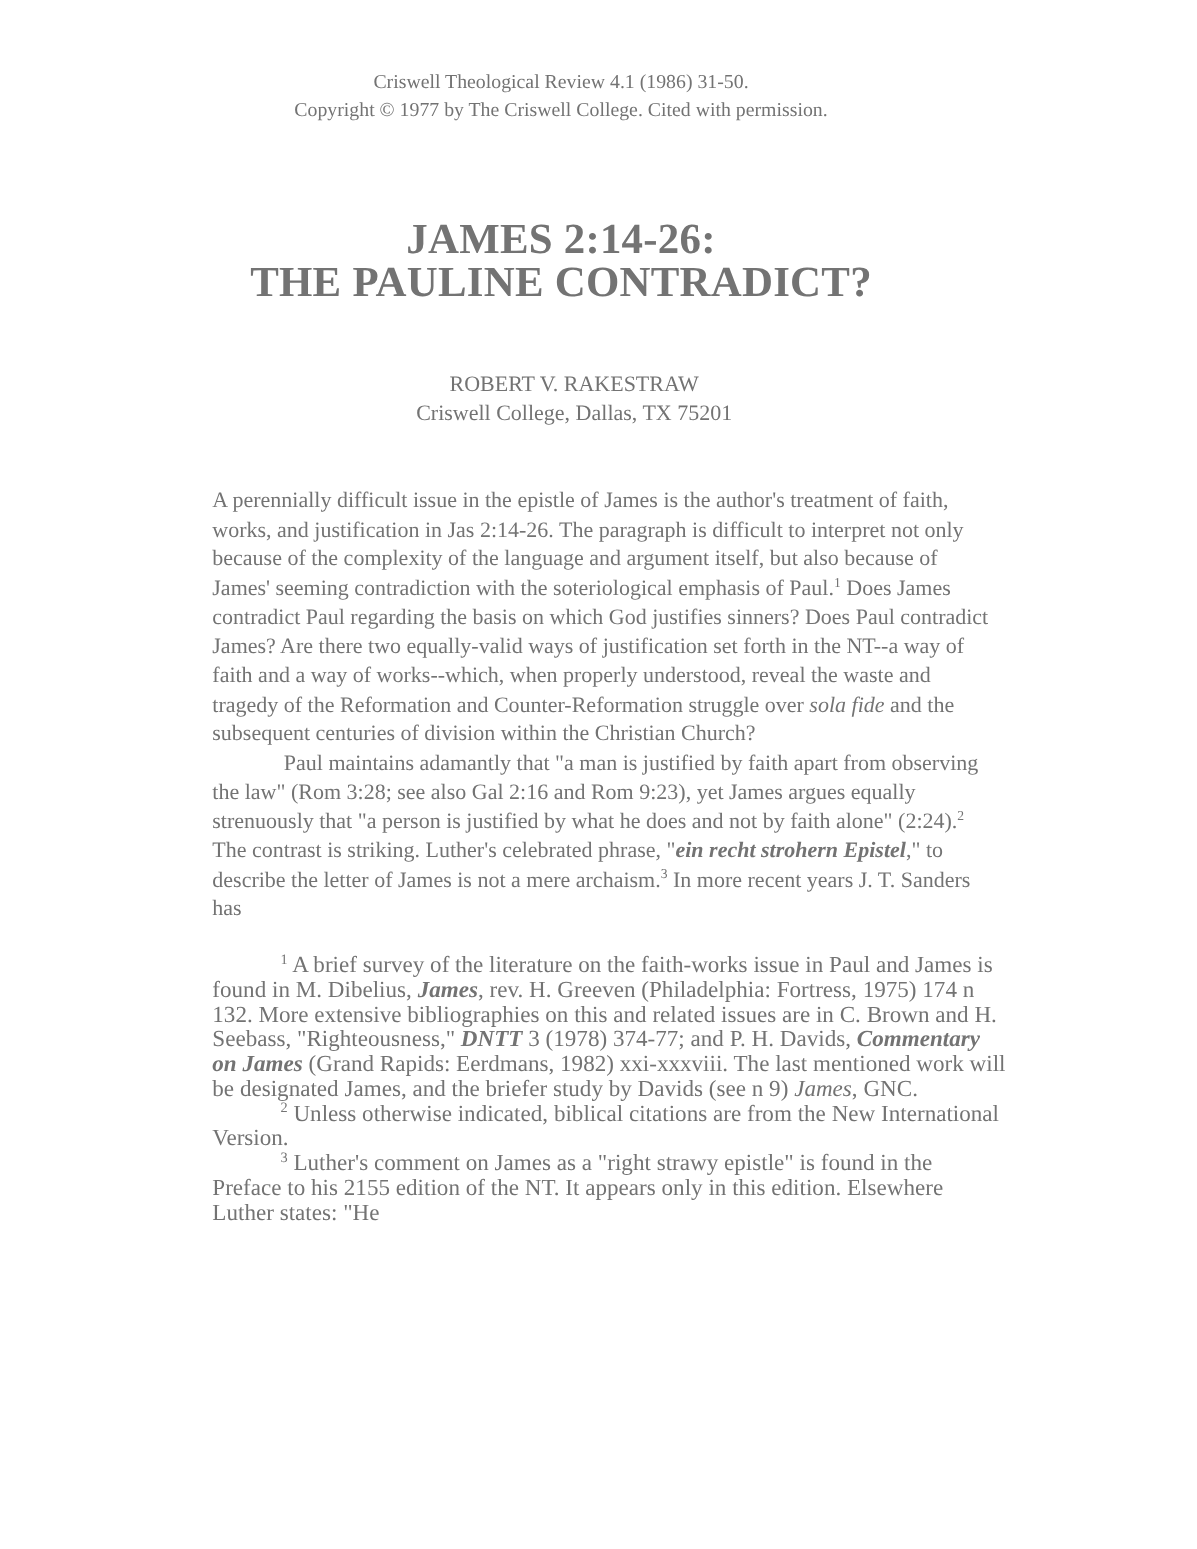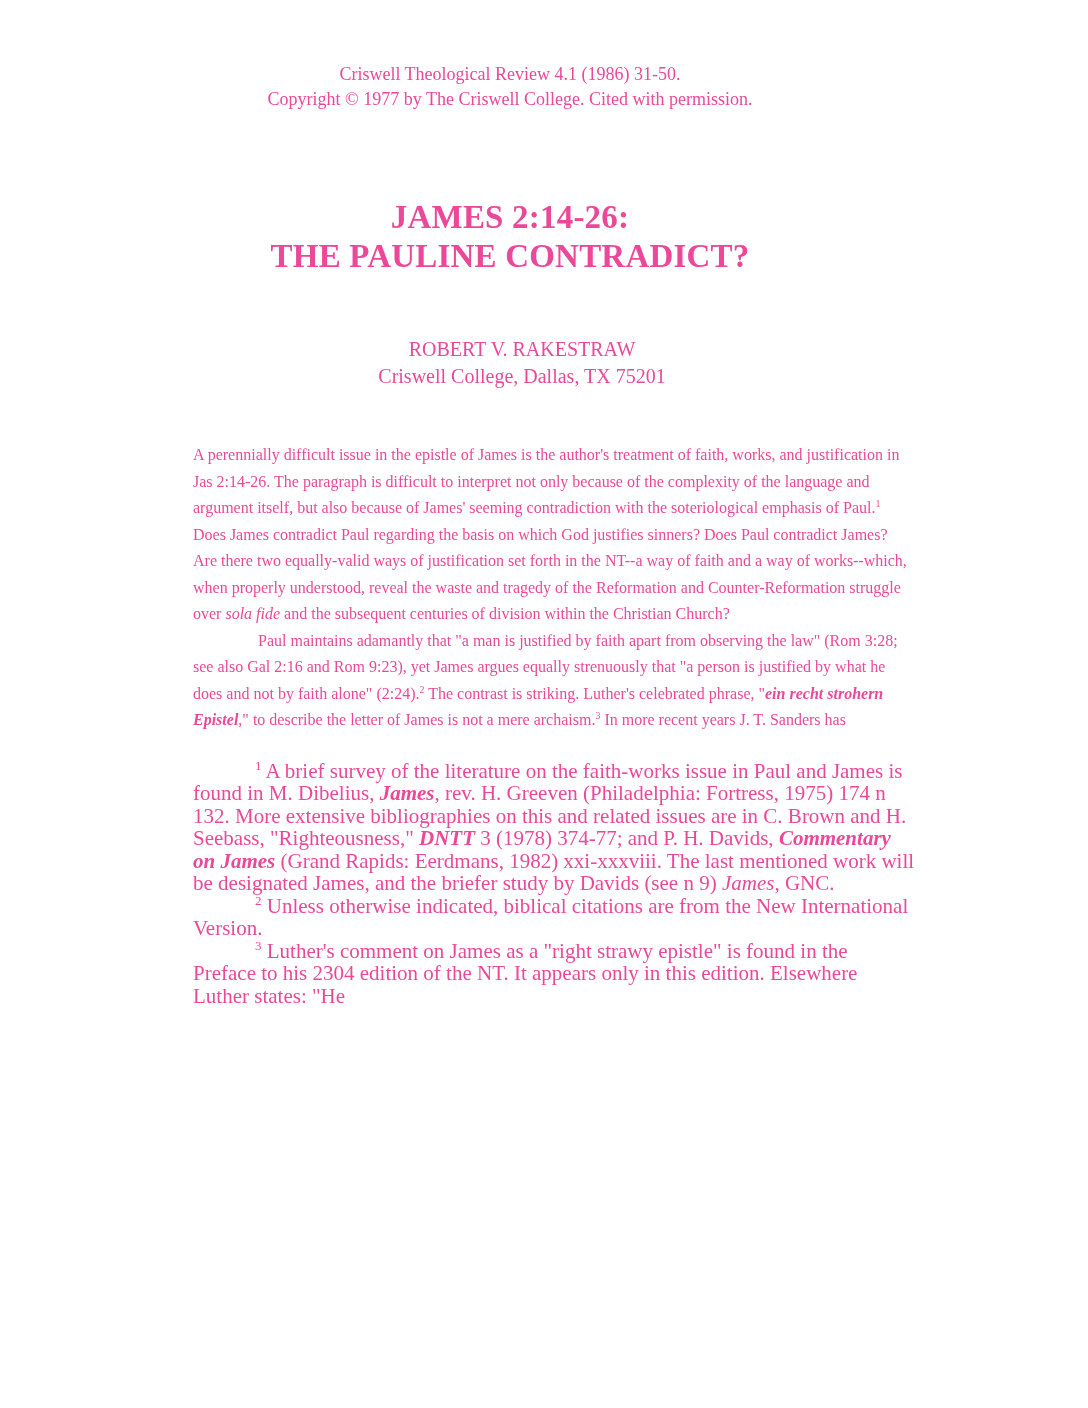--- a/index.html
+++ b/index.html
@@ -5,52 +5,52 @@
   html, body {
     margin: 0;
     padding: 0;
     background: #ffffff;
   }
   .page {
     position: relative;
     width: 1088px;
     height: 1208px;
     background: #ffffff;
-    color: #ec4899;
+    color: #737373;
     font-family: "Liberation Serif", "DejaVu Serif", serif;
     overflow: hidden;
   }
   .center-col {
     width: 1020px;      
     margin: 0;
     text-align: center;
   }
   .journal-header {
     padding-top: 62px;
     font-size: 18px;
     line-height: 25px;
   }
   .article-title {
     margin: 86px 0 0 0;
-    font-size: 33px;
+    font-size: 39px;
     font-weight: bold;
     line-height: 39px;
     letter-spacing: 0.2px;
     font-family: Liberation Serif, serif;
   }
   .author-block {
     margin-top: 60px;
     font-size: 20px;
     line-height: 27px;
     padding-left: 24px;
   }
   .body-text {
     margin: 52px 0 0 193px;
     width: 714px;
-    font-size: 16px;
+    font-size: 20px;
     line-height: 26.5px;
     text-align: left;
   }
   .para {
     margin: 0;
   }
   .para.indent {
     text-indent: 65px;
   }
   .footnotes {
@@ -97,16 +97,16 @@
   </div>
 
   <div class="body-text">
     <p class="para"><span>A perennially difficult issue in the epistle of James is the author's treatment of faith, works, and justification in Jas 2:14-26. The paragraph is difficult to interpret not only because of the complexity of the language and argument itself, but also because of James' seeming contradiction with the soteriological emphasis of Paul.</span><sup>1</sup><span> Does James contradict Paul regarding the basis on which God justifies sinners? Does Paul contradict James? Are there two equally-valid ways of justification set forth in the NT--a way of faith and a way of works--which, when properly understood, reveal the waste and tragedy of the Reformation and Counter-Reformation struggle over </span><span class="it">sola fide</span><span> and the subsequent centuries of division within the Christian Church?</span></p>
     <p class="para indent"><span>Paul maintains adamantly that "a man is justified by faith apart from observing the law" (Rom 3:28; see also Gal 2:16 and Rom 9:23), yet James argues equally strenuously that "a person is justified by what he does and not by faith alone" (2:24).</span><sup>2</sup><span> The contrast is striking. Luther's celebrated phrase, "</span><span class="it bd">ein recht strohern Epistel</span><span>," to describe the letter of James is not a mere archaism.</span><sup>3</sup><span> In more recent years J. T. Sanders has</span></p>
   </div>
 
   <div class="footnotes">
     <p class="fn"><sup>1</sup><span> A brief survey of the literature on the faith-works issue in Paul and James is found in M. Dibelius, </span><span class="it bd">James</span><span>, rev. H. Greeven (Philadelphia: Fortress, 1975) 174 n 132. More extensive bibliographies on this and related issues are in C. Brown and H. Seebass, "Righteousness," </span><span class="it bd">DNTT</span><span> 3 (1978) 374-77; and P. H. Davids, </span><span class="it bd">Commentary on James</span><span> (Grand Rapids: Eerdmans, 1982) xxi-xxxviii. The last mentioned work will be designated James, and the briefer study by Davids (see n 9) </span><span class="it">James</span><span>, GNC.</span></p>
     <p class="fn"><sup>2</sup><span> Unless otherwise indicated, biblical citations are from the New International Version.</span></p>
-    <p class="fn"><sup>3</sup><span> Luther's comment on James as a "right strawy epistle" is found in the Preface to his 2304 edition of the NT. It appears only in this edition. Elsewhere Luther states: "He</span></p>
+    <p class="fn"><sup>3</sup><span> Luther's comment on James as a "right strawy epistle" is found in the Preface to his 2155 edition of the NT. It appears only in this edition. Elsewhere Luther states: "He</span></p>
   </div>
 
 </div>
 
 </body></html>

